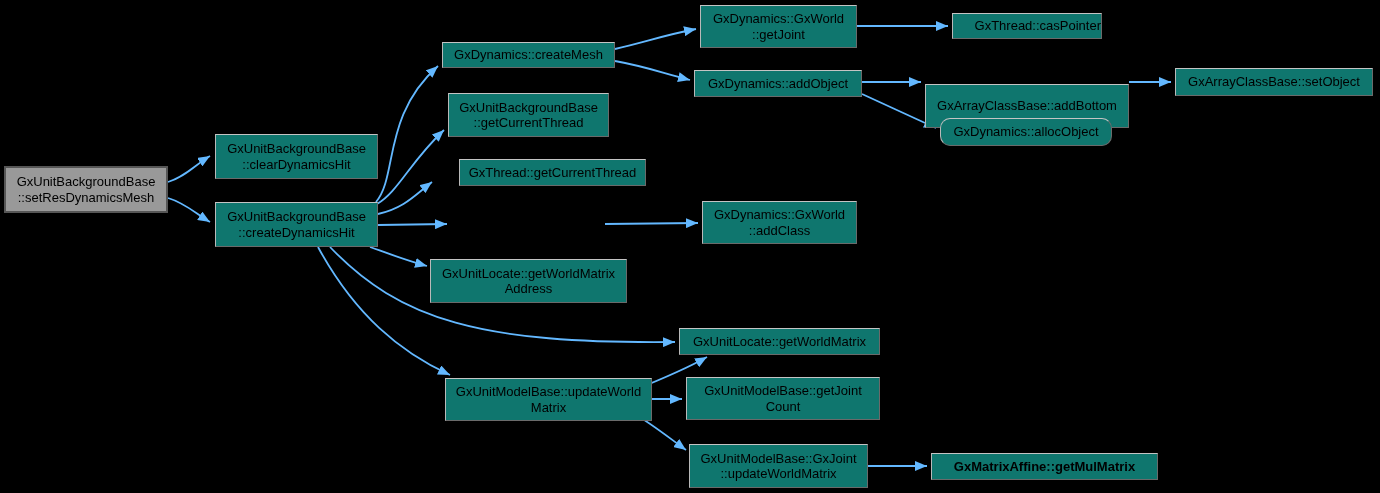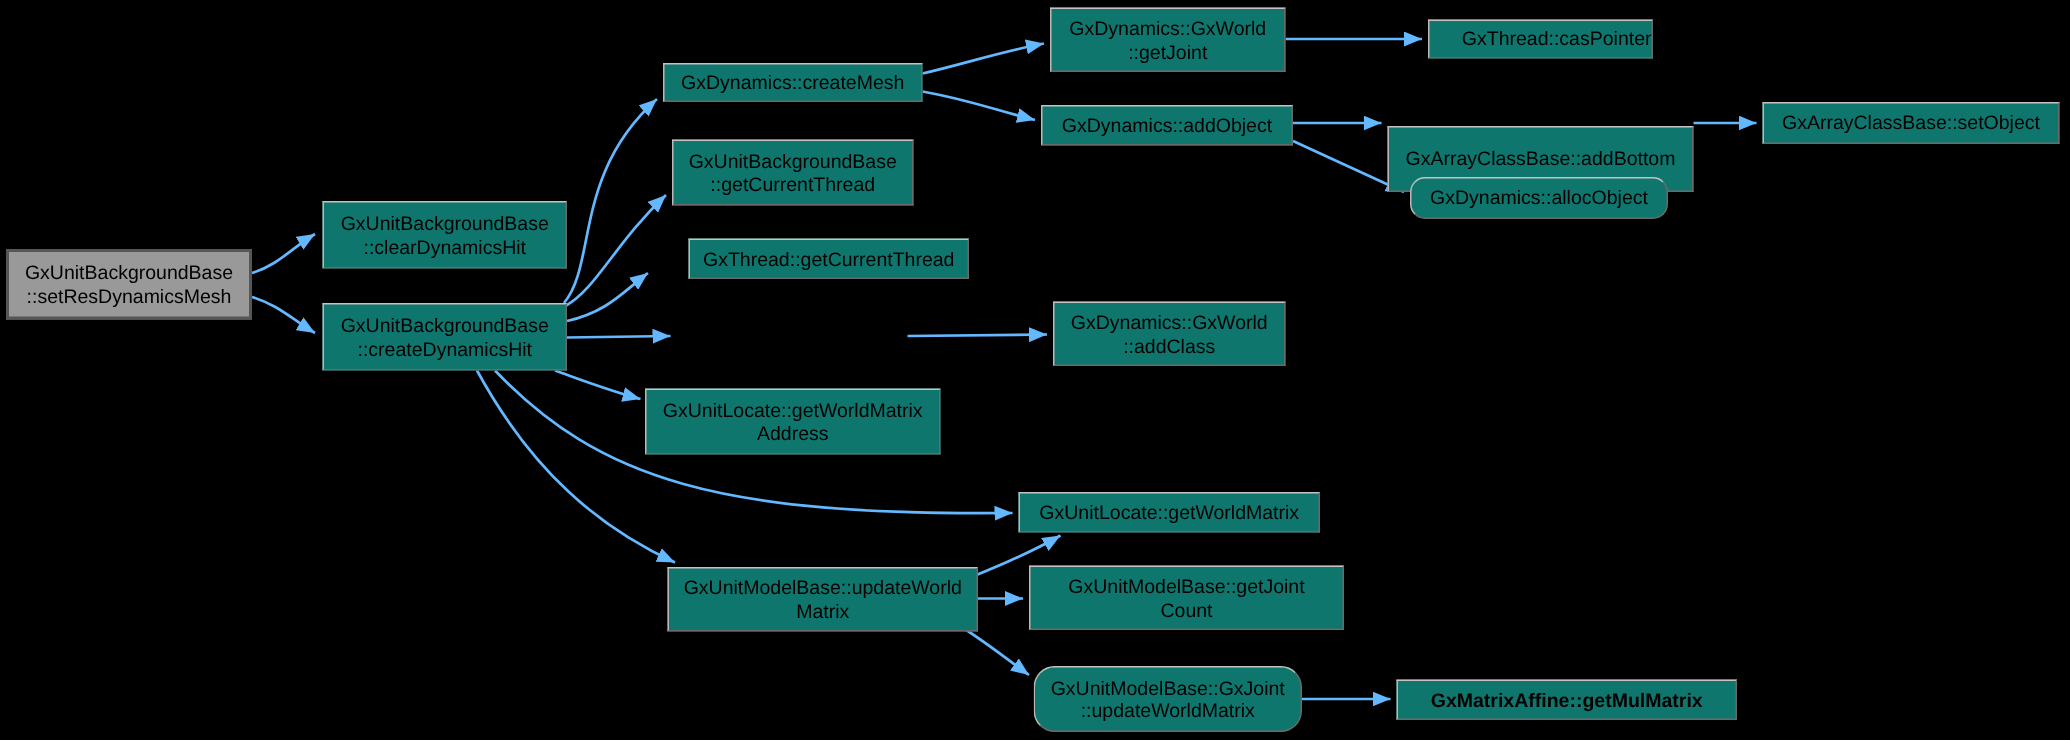--- a/index.html
+++ b/index.html
@@ -135,26 +135,26 @@
 
   <div class="node" style="left:679px;top:328px;width:201px;height:27px;">
     <span>GxUnitLocate::getWorldMatrix</span>
   </div>
 
   <div class="node" style="left:425px;top:378px;width:207px;height:43px;margin-left:20px;">
     <span>GxUnitModelBase::updateWorld</span>
     <span>Matrix</span>
   </div>
 
-  <div class="node" style="left:686px;top:377px;width:210px;height:43px;">
+  <div class="node" style="left:686px;top:377px;width:194px;height:43px;">
     <span>GxUnitModelBase::getJoint</span>
     <span>Count</span>
   </div>
 
-  <div class="node" style="left:689px;top:444px;width:179px;height:44px;border-radius:14px;">
+  <div class="node" style="left:689px;top:444px;width:179px;height:44px;">
     <span>GxUnitModelBase::GxJoint</span>
     <span>::updateWorldMatrix</span>
   </div>
 
   <div class="node" style="left:931px;top:453px;width:227px;height:27px;font-weight:bold;">
     <span>GxMatrixAffine::getMulMatrix</span>
   </div>
 
 </div>
 

